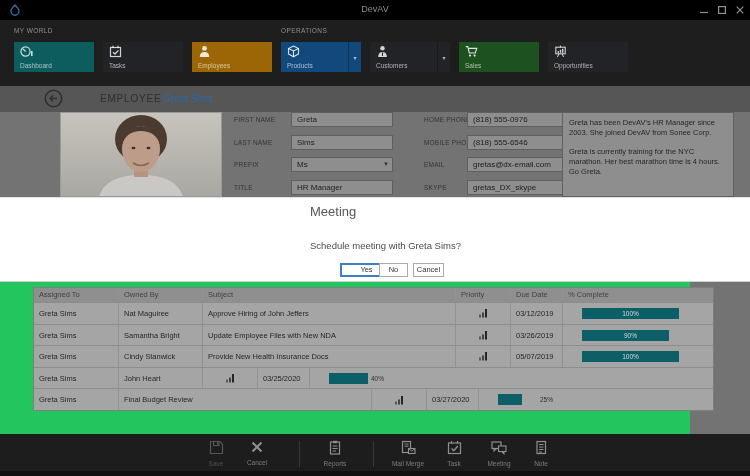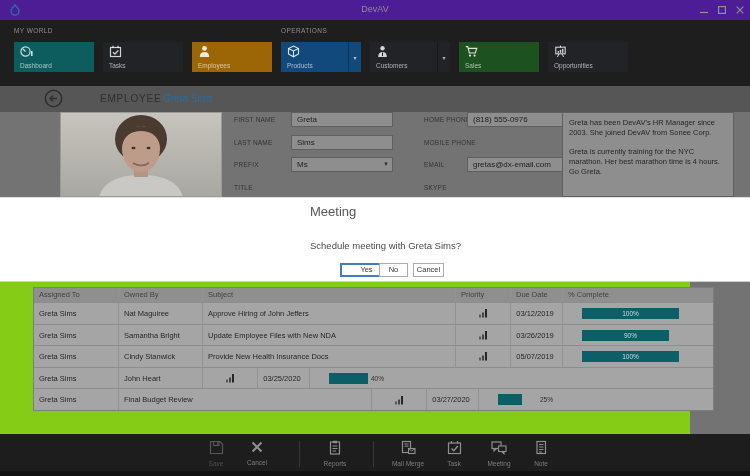--- a/index.html
+++ b/index.html
@@ -1,21 +1,21 @@
 <!DOCTYPE html>
 <html><head>
 <meta charset="utf-8">
 <style>
   * { margin:0; padding:0; box-sizing:border-box; }
   html,body { background:#3a3a3a; }
   body { font-family:"Liberation Sans","DejaVu Sans",sans-serif; }
   #app { position:relative; width:750px; height:476px; overflow:hidden; background:#737373; outline:1px solid #111; }
 
   
-  .titlebar { position:absolute; left:0; top:0; width:750px; height:20px; background:#4c1d95; }
+  .titlebar { position:absolute; left:0; top:0; width:750px; height:20px; background:#000000; }
   .titlebar .logo { position:absolute; left:8px; top:3px; width:14px; height:14px; }
   .titlebar .wtitle { position:absolute; left:0; right:0; top:4px; text-align:center; font-size:9px; color:#8f8f8f; }
   .winbtn { position:absolute; top:0; width:17px; height:19px; display:flex; align-items:center; justify-content:center; }
   .winbtn svg { display:block; }
 
   
   .ribbon { position:absolute; left:0; top:20px; width:750px; height:66px; background:#1e1e1e; }
   .grouplabel { position:absolute; top:7px; font-size:6.5px; letter-spacing:.4px; color:#8f8f8f; }
   .tile { position:absolute; top:22px; width:80px; height:30px; background:#222326; cursor:pointer; }
   .tile .ticon { position:absolute; left:6px; top:3px; width:13px; height:13px; }
@@ -43,31 +43,31 @@
 
   
   .dialog { position:absolute; left:0; top:197px; width:750px; height:85px; background:#ffffff; border-top:1px solid #e2e2e2; border-bottom:1px solid #cfcfcf; }
   .dlg-title { position:absolute; left:310px; top:6px; font-size:13px; color:#565656; }
   .dlg-msg { position:absolute; left:310px; top:42px; font-size:9.5px; color:#4a4a4a; }
   .dlg-btn { position:absolute; top:65px; height:14px; background:#fff; border:1px solid #ababab; font-size:7.5px;
              color:#333; text-align:center; line-height:12px; cursor:pointer; }
   .dlg-btn.default { border:2px solid #3f7ec2; line-height:10px; }
 
   
-  .lowerarea { position:absolute; left:0; top:282px; width:690px; height:152px; background:#84cc16; }
+  .lowerarea { position:absolute; left:0; top:282px; width:690px; height:152px; background:#22c55e; }
   .grid { position:absolute; left:33px; top:5px; width:681px; background:#a5a5a5; border:1px solid #7e7e7e; }
   .grow { display:flex; height:21.6px; border-top:1px solid #8d8d8d; }
   .grow.head { height:14px; border-top:none; background:#8f8f8f; }
   .gcell { height:100%; padding-left:5px; font-size:7.5px; color:#262626; line-height:21.6px; border-right:1px solid #929292;
            white-space:nowrap; overflow:hidden; }
   .gcell:last-child { border-right:none; }
   .grow.head .gcell { color:#424242; line-height:14px; }
   .c0{width:85px;} .c1{width:84px;} .c2{width:253px;} .c3{width:55px;} .c4{width:52px;} .c5{width:150px;}
   .c3.body { display:flex; align-items:center; justify-content:center; padding-left:0; }
-  .c4.body { text-align:center; padding-right:8px; }
+  .c4.body { text-align:left; padding-right:8px; }
   .pbar-track { position:relative; margin:5px 0 0 14px; width:97px; height:11px; }
   .pbar-fill { position:absolute; left:0; top:0; height:11px; background:#0c5f66; }
   .pbar-label { position:absolute; left:0; top:0; width:97px; height:11px; text-align:center; font-size:6.5px; line-height:11px; }
 
   
   .toolbar { position:absolute; left:0; top:434px; width:750px; height:42px; background:#1d1d1d; }
   .toolbar .edge { position:absolute; left:0; bottom:0; width:750px; height:5px; background:#101010; }
   .tbitem { position:absolute; top:6px; width:48px; height:30px; text-align:center; cursor:pointer; }
   .tbitem svg { display:inline-block; }
   .tbitem .tblabel { margin-top:1px; font-size:6.5px; color:#7d7d7d; }
@@ -204,36 +204,49 @@
       </svg>
     </div>
 
     <div class="flabel" style="left:208px; top:0">FIRST NAME</div>
     <div class="fbox" style="left:265px; top:0; width:102px">Greta</div>
     <div class="flabel" style="left:208px; top:22.5px">LAST NAME</div>
     <div class="fbox" style="left:265px; top:22.5px; width:102px">Sims</div>
     <div class="flabel" style="left:208px; top:45px">PREFIX</div>
     <div class="fbox" style="left:265px; top:45px; width:102px"><span>Ms</span><span class="dd">▼</span></div>
     <div class="flabel" style="left:208px; top:67.5px">TITLE</div>
+    <div class="fbox" style="left:265px; top:67.5px; width:102px">HR Manager</div>
 
     <div class="flabel" style="left:398px; top:0">HOME PHONE</div>
     <div class="fbox" style="left:441px; top:0; width:112px"><span>(818) 555-0976</span>
       <svg class="ficon" viewBox="0 0 9 9">
           <path d="M8,7 L6.2,8.2 Q2.2,6.6 0.9,2.6 L2.6,1 L4.2,2.8 L3.2,4 Q4.2,5.8 6,6.2 L7,5.2 Z" fill="#222"></path>
         </svg>
     </div>
     <div class="flabel" style="left:398px; top:22.5px">MOBILE PHONE</div>
+    <div class="fbox" style="left:441px; top:22.5px; width:112px"><span>(818) 555-6546</span>
+      <svg class="ficon" viewBox="0 0 9 9">
+          <rect x="2.6" y="0.4" width="3.8" height="8.2" rx="0.8" fill="#222"></rect>
+          <rect x="3.6" y="7.1" width="1.8" height="0.7" fill="#999"></rect>
+        </svg>
+    </div>
     <div class="flabel" style="left:398px; top:45px">EMAIL</div>
     <div class="fbox" style="left:441px; top:45px; width:112px"><span>gretas@dx-email.com</span>
       <svg class="ficon" viewBox="0 0 9 9">
           <rect x="0.4" y="1.6" width="8.2" height="5.8" fill="#222"></rect>
           <path d="M0.4,1.6 L4.5,5 L8.6,1.6" fill="none" stroke="#8e8e8e" stroke-width="0.8"></path>
         </svg>
     </div>
     <div class="flabel" style="left:398px; top:67.5px">SKYPE</div>
+    <div class="fbox" style="left:441px; top:67.5px; width:112px"><span>gretas_DX_skype</span>
+      <svg class="ficon" viewBox="0 0 9 9">
+          <circle cx="4.5" cy="4.5" r="4" fill="#222"></circle>
+          <path d="M3,5.8 Q3.6,6.6 4.7,6.6 Q6,6.6 6,5.7 Q6,4.9 4.6,4.6 Q3.1,4.3 3.1,3.2 Q3.1,2.3 4.5,2.3 Q5.5,2.3 6,3" fill="none" stroke="#aaa" stroke-width="0.7"></path>
+        </svg>
+    </div>
 
     <div class="notes">
       <p>Greta has been DevAV's HR Manager since 2003. She joined DevAV from Sonee Corp.</p>
       <p>Greta is currently training for the NYC marathon. Her best marathon time is 4 hours. Go Greta.</p>
     </div>
   </div>
 
   <div class="dialog">
     <div class="dlg-title">Meeting</div>
     <div class="dlg-msg">Schedule meeting with Greta Sims?</div>

